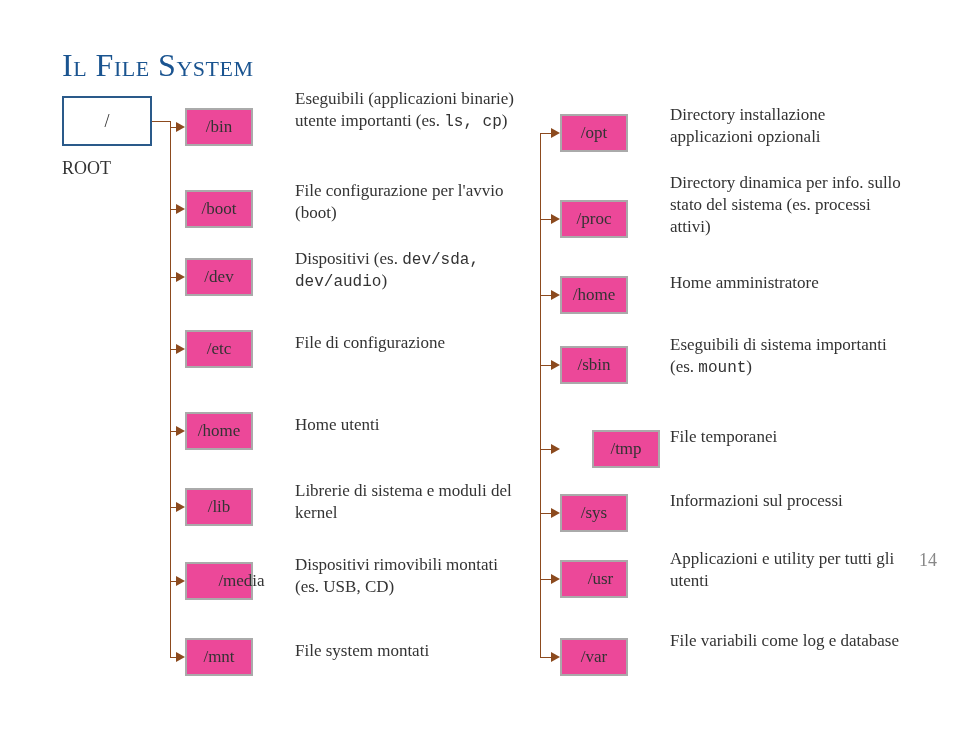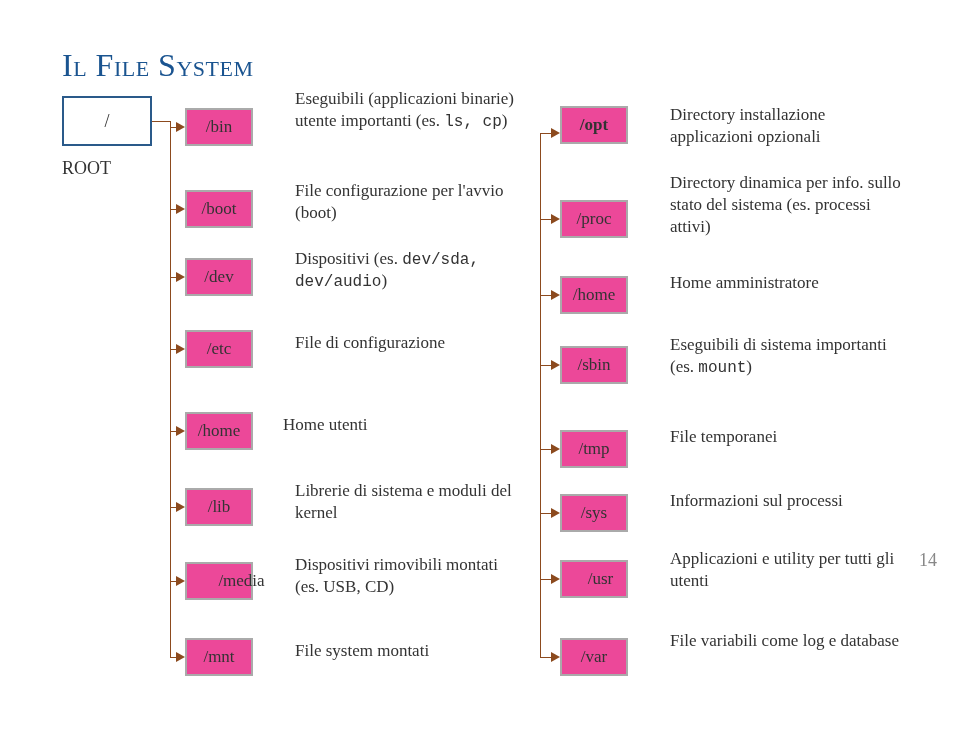--- a/index.html
+++ b/index.html
@@ -115,54 +115,54 @@
     <div class="arrow-head" style="left: 176px; top: 272px;"></div>
     <div class="dir-box" style="left: 185px; top: 258px;">/dev</div>
     <div class="desc" style="left: 295px; top: 248px; max-width: 220px;"><span>Dispositivi (es. </span><code class="mono">dev/sda, dev/audio</code><span>)</span></div>
     <div class="arrow-h" style="left: 170px; top: 349px; width: 6px;"></div>
     <div class="arrow-head" style="left: 176px; top: 344px;"></div>
     <div class="dir-box" style="left: 185px; top: 330px;">/etc</div>
     <div class="desc" style="left: 295px; top: 332px; max-width: 220px;">File di configurazione</div>
     <div class="arrow-h" style="left: 170px; top: 431px; width: 6px;"></div>
     <div class="arrow-head" style="left: 176px; top: 426px;"></div>
     <div class="dir-box" style="left: 185px; top: 412px;">/home</div>
-    <div class="desc" style="left: 283px; top: 414px; max-width: 220px;">Home utenti</div>
+    <div class="desc" style="left: 295px; top: 414px; max-width: 220px;">Home utenti</div>
     <div class="arrow-h" style="left: 170px; top: 507px; width: 6px;"></div>
     <div class="arrow-head" style="left: 176px; top: 502px;"></div>
     <div class="dir-box" style="left: 185px; top: 488px;">/lib</div>
     <div class="desc" style="left: 295px; top: 480px; max-width: 220px;">Librerie di sistema e moduli del kernel</div>
     <div class="arrow-h" style="left: 170px; top: 581px; width: 6px;"></div>
     <div class="arrow-head" style="left: 176px; top: 576px;"></div>
     <div class="dir-box" style="left: 185px; top: 562px; padding-left: 45px;">/media</div>
     <div class="desc" style="left: 295px; top: 554px; max-width: 220px;">Dispositivi rimovibili montati (es. USB, CD)</div>
     <div class="arrow-h" style="left: 170px; top: 657px; width: 6px;"></div>
     <div class="arrow-head" style="left: 176px; top: 652px;"></div>
     <div class="dir-box" style="left: 185px; top: 638px;">/mnt</div>
     <div class="desc" style="left: 295px; top: 640px; max-width: 220px;">File system montati</div>
   </div>
 <div id="right-container">
     <div class="arrow-h" style="left: 540px; top: 133px; width: 11px;"></div>
     <div class="arrow-head" style="left: 551px; top: 128px;"></div>
-    <div class="dir-box" style="left: 560px; top: 106px; font-weight: bold;">/opt</div>
+    <div class="dir-box" style="left: 560px; top: 114px;">/opt</div>
     <div class="desc" style="left: 670px; top: 104px; max-width: 238px;">Directory installazione applicazioni opzionali</div>
     <div class="arrow-h" style="left: 540px; top: 219px; width: 11px;"></div>
     <div class="arrow-head" style="left: 551px; top: 214px;"></div>
     <div class="dir-box" style="left: 560px; top: 200px;">/proc</div>
     <div class="desc" style="left: 670px; top: 172px; max-width: 238px;">Directory dinamica per info. sullo stato del sistema (es. processi attivi)</div>
     <div class="arrow-h" style="left: 540px; top: 295px; width: 11px;"></div>
     <div class="arrow-head" style="left: 551px; top: 290px;"></div>
     <div class="dir-box" style="left: 560px; top: 276px;">/home</div>
     <div class="desc" style="left: 670px; top: 272px; max-width: 238px;">Home amministratore</div>
     <div class="arrow-h" style="left: 540px; top: 365px; width: 11px;"></div>
     <div class="arrow-head" style="left: 551px; top: 360px;"></div>
     <div class="dir-box" style="left: 560px; top: 346px;">/sbin</div>
     <div class="desc" style="left: 670px; top: 334px; max-width: 238px;"><span>Eseguibili di sistema importanti (es. </span><code class="mono">mount</code><span>)</span></div>
     <div class="arrow-h" style="left: 540px; top: 449px; width: 11px;"></div>
     <div class="arrow-head" style="left: 551px; top: 444px;"></div>
-    <div class="dir-box" style="left: 560px; top: 430px;">/tmp</div>
+    <div class="dir-box" style="left: 592px; top: 430px;">/tmp</div>
     <div class="desc" style="left: 670px; top: 426px; max-width: 238px;">File temporanei</div>
     <div class="arrow-h" style="left: 540px; top: 513px; width: 11px;"></div>
     <div class="arrow-head" style="left: 551px; top: 508px;"></div>
     <div class="dir-box" style="left: 560px; top: 494px;">/sys</div>
     <div class="desc" style="left: 670px; top: 490px; max-width: 238px;">Informazioni sul processi</div>
     <div class="arrow-h" style="left: 540px; top: 579px; width: 11px;"></div>
     <div class="arrow-head" style="left: 551px; top: 574px;"></div>
     <div class="dir-box" style="left: 560px; top: 560px; padding-left: 13px;">/usr</div>
     <div class="desc" style="left: 670px; top: 548px; max-width: 238px;">Applicazioni e utility per tutti gli utenti</div>
     <div class="arrow-h" style="left: 540px; top: 657px; width: 11px;"></div>

